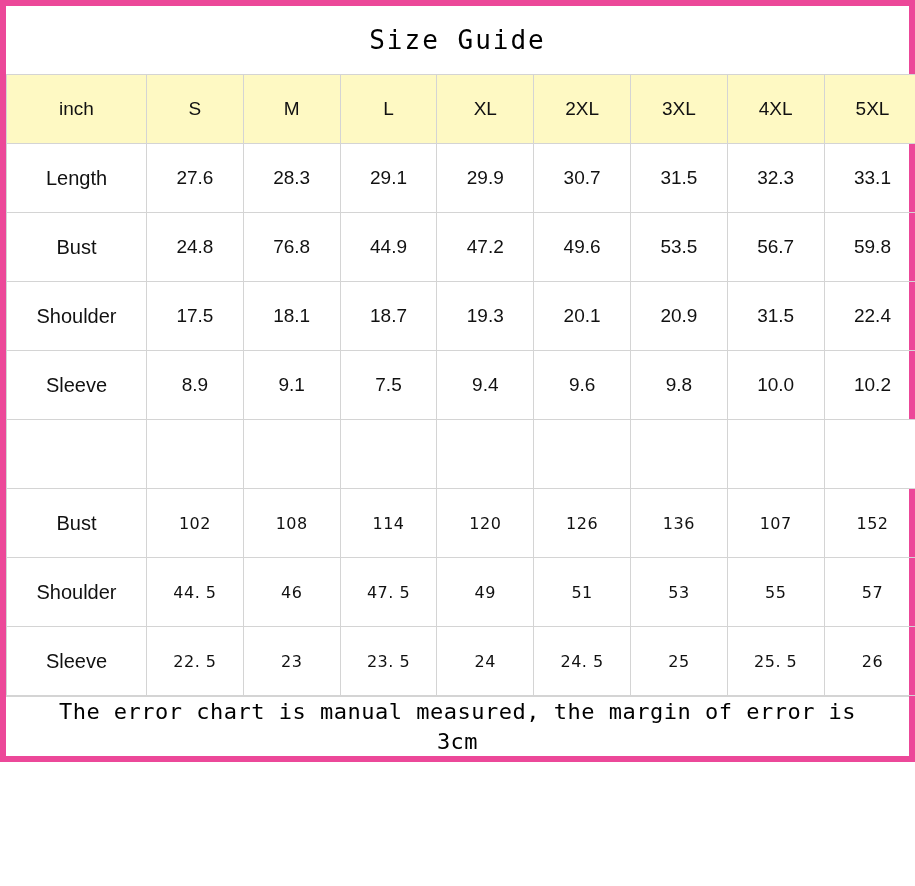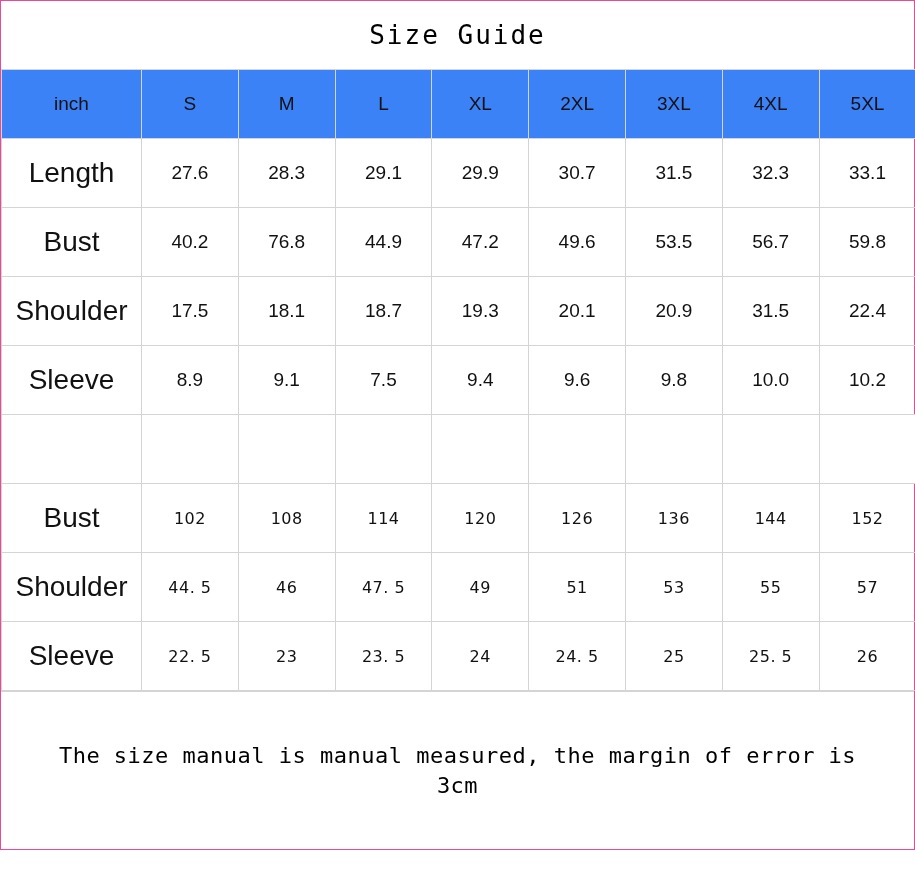--- a/index.html
+++ b/index.html
@@ -9,25 +9,25 @@
   }
   body {
     width: 915px;
     height: 886px;
     font-family: "Liberation Sans", sans-serif;
     color: #000000;
     overflow: hidden;
   }
   .sheet {
     width: 915px;
-    height: 850px;
+    height: 762px;
     box-sizing: border-box;
     display: flex;
     flex-direction: column;
-    border: 1px solid #ec4899;
+    border: 6px solid #ec4899;
   }
   .title {
     height: 68px;
     line-height: 68px;
     text-align: center;
     font-family: "DejaVu Sans Mono", "Liberation Mono", monospace;
     font-size: 26px;
     letter-spacing: 2px;
     color: #000;
   }
@@ -42,29 +42,29 @@
   td {
     border: 1px solid #d4d4d4;
     text-align: center;
     vertical-align: middle;
     font-size: 19px;
     color: #111;
     height: 68px;
     padding: 0;
   }
   tr.header-row td {
-    background: #3b82f6;
+    background: #fef9c3;
     font-size: 19px;
   }
   tr.spacer-row td {
     height: 68px;
     background: #ffffff;
   }
   td.row-label {
-    font-size: 28px;
+    font-size: 20px;
   }
   tr.cm-row td.val {
     font-family: "DejaVu Sans", sans-serif;
     font-size: 16px;
     letter-spacing: 0.5px;
   }
   .footnote {
     flex: 1;
     border-top: 1px solid #d4d4d4;
     display: flex;
@@ -120,21 +120,21 @@
         <td class="val">29.1</td>
         <td class="val">29.9</td>
         <td class="val">30.7</td>
         <td class="val">31.5</td>
         <td class="val">32.3</td>
         <td class="val">33.1</td>
       </tr>
 
       <tr class="inch-row">
         <td class="row-label">Bust</td>
-        <td class="val">40.2</td>
+        <td class="val">24.8</td>
         <td class="val">76.8</td>
         <td class="val">44.9</td>
         <td class="val">47.2</td>
         <td class="val">49.6</td>
         <td class="val">53.5</td>
         <td class="val">56.7</td>
         <td class="val">59.8</td>
       </tr>
 
       <tr class="inch-row">
@@ -176,21 +176,21 @@
 
 
       <tr class="cm-row">
         <td class="row-label">Bust</td>
         <td class="val">102</td>
         <td class="val">108</td>
         <td class="val">114</td>
         <td class="val">120</td>
         <td class="val">126</td>
         <td class="val">136</td>
-        <td class="val">144</td>
+        <td class="val">107</td>
         <td class="val">152</td>
       </tr>
 
       <tr class="cm-row">
         <td class="row-label">Shoulder</td>
         <td class="val">44. 5</td>
         <td class="val">46</td>
         <td class="val">47. 5</td>
         <td class="val">49</td>
         <td class="val">51</td>
@@ -207,17 +207,17 @@
         <td class="val">24</td>
         <td class="val">24. 5</td>
         <td class="val">25</td>
         <td class="val">25. 5</td>
         <td class="val">26</td>
       </tr>
     </tbody>
   </table>
 
   <div class="footnote">
-    <div class="line1">The size manual is manual measured, the margin of error is</div>
+    <div class="line1">The error chart is manual measured, the margin of error is</div>
     <div class="line2">3cm</div>
   </div>
 
 </div>
 
 </body></html>

